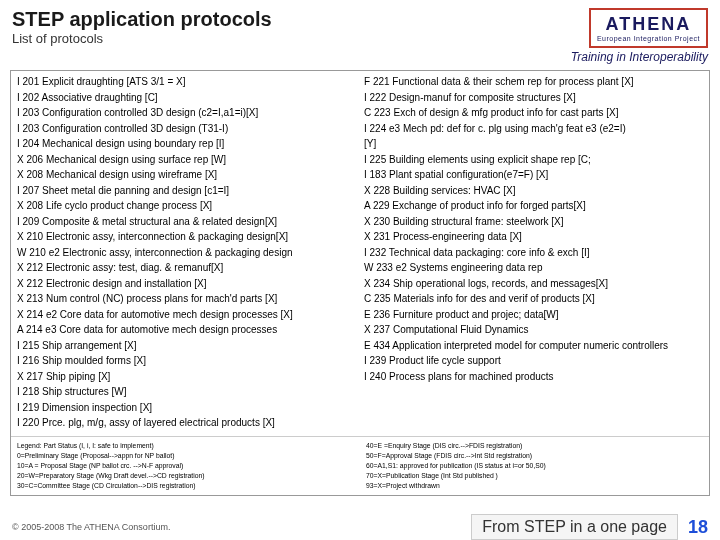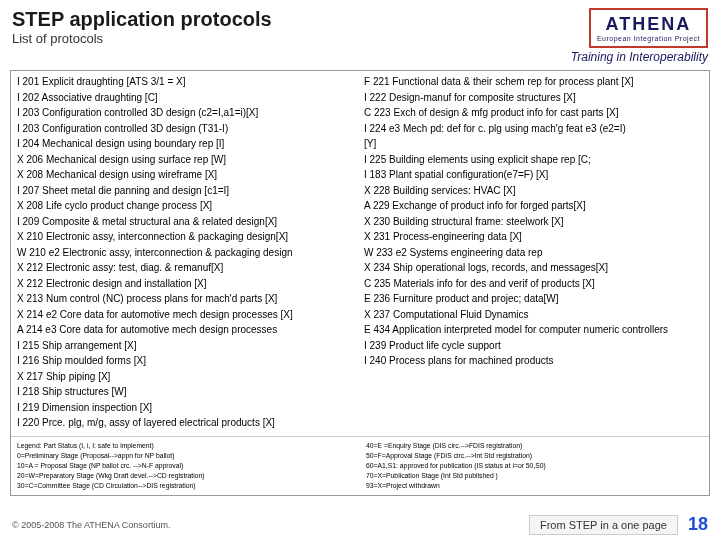--- a/index.html
+++ b/index.html
@@ -106,21 +106,21 @@
       justify-content: space-between;
       padding: 4px 12px;
       margin-top: 14px;
     }
 
     .from-step-box {
       margin-left: auto;
       margin-right: 10px;
       border: 1px solid #ccc;
       padding: 3px 10px;
-      font-size: 11px;
+      font-size: 16px;
       color: #333;
       background: #f5f5f5;
     }
 
     .page-num {
       font-size: 18px;
       font-weight: bold;
       color: #1d4ed8;
     }
 
@@ -178,20 +178,21 @@
         <p>I 222 Design-manuf for composite structures [X]</p>
         <p>C 223 Exch of design &amp; mfg product info for cast parts [X]</p>
         <p>I 224 e3 Mech pd: def for c. plg using mach'g feat e3 (e2=I)</p>
         <p>[Y]</p>
         <p>I 225 Building elements using explicit shape rep [C;</p>
         <p>I 183 Plant spatial configuration(e7=F) [X]</p>
         <p>X 228 Building services: HVAC [X]</p>
         <p>A 229 Exchange of product info for forged parts[X]</p>
         <p>X 230 Building structural frame: steelwork [X]</p>
         <p>X 231 Process-engineering data [X]</p>
+        <p>I 232 Technical data packaging: core info &amp; exch [I]</p>
         <p>W 233 e2 Systems engineering data rep</p>
         <p>X 234 Ship operational logs, records, and messages[X]</p>
         <p>C 235 Materials info for des and verif of products [X]</p>
         <p>E 236 Furniture product and projec; data[W]</p>
         <p>X 237 Computational Fluid Dynamics</p>
         <p>E 434 Application interpreted model for computer numeric controllers</p>
         <p>I 239 Product life cycle support</p>
         <p>I 240 Process plans for machined products</p>
       </div>
   </div>

